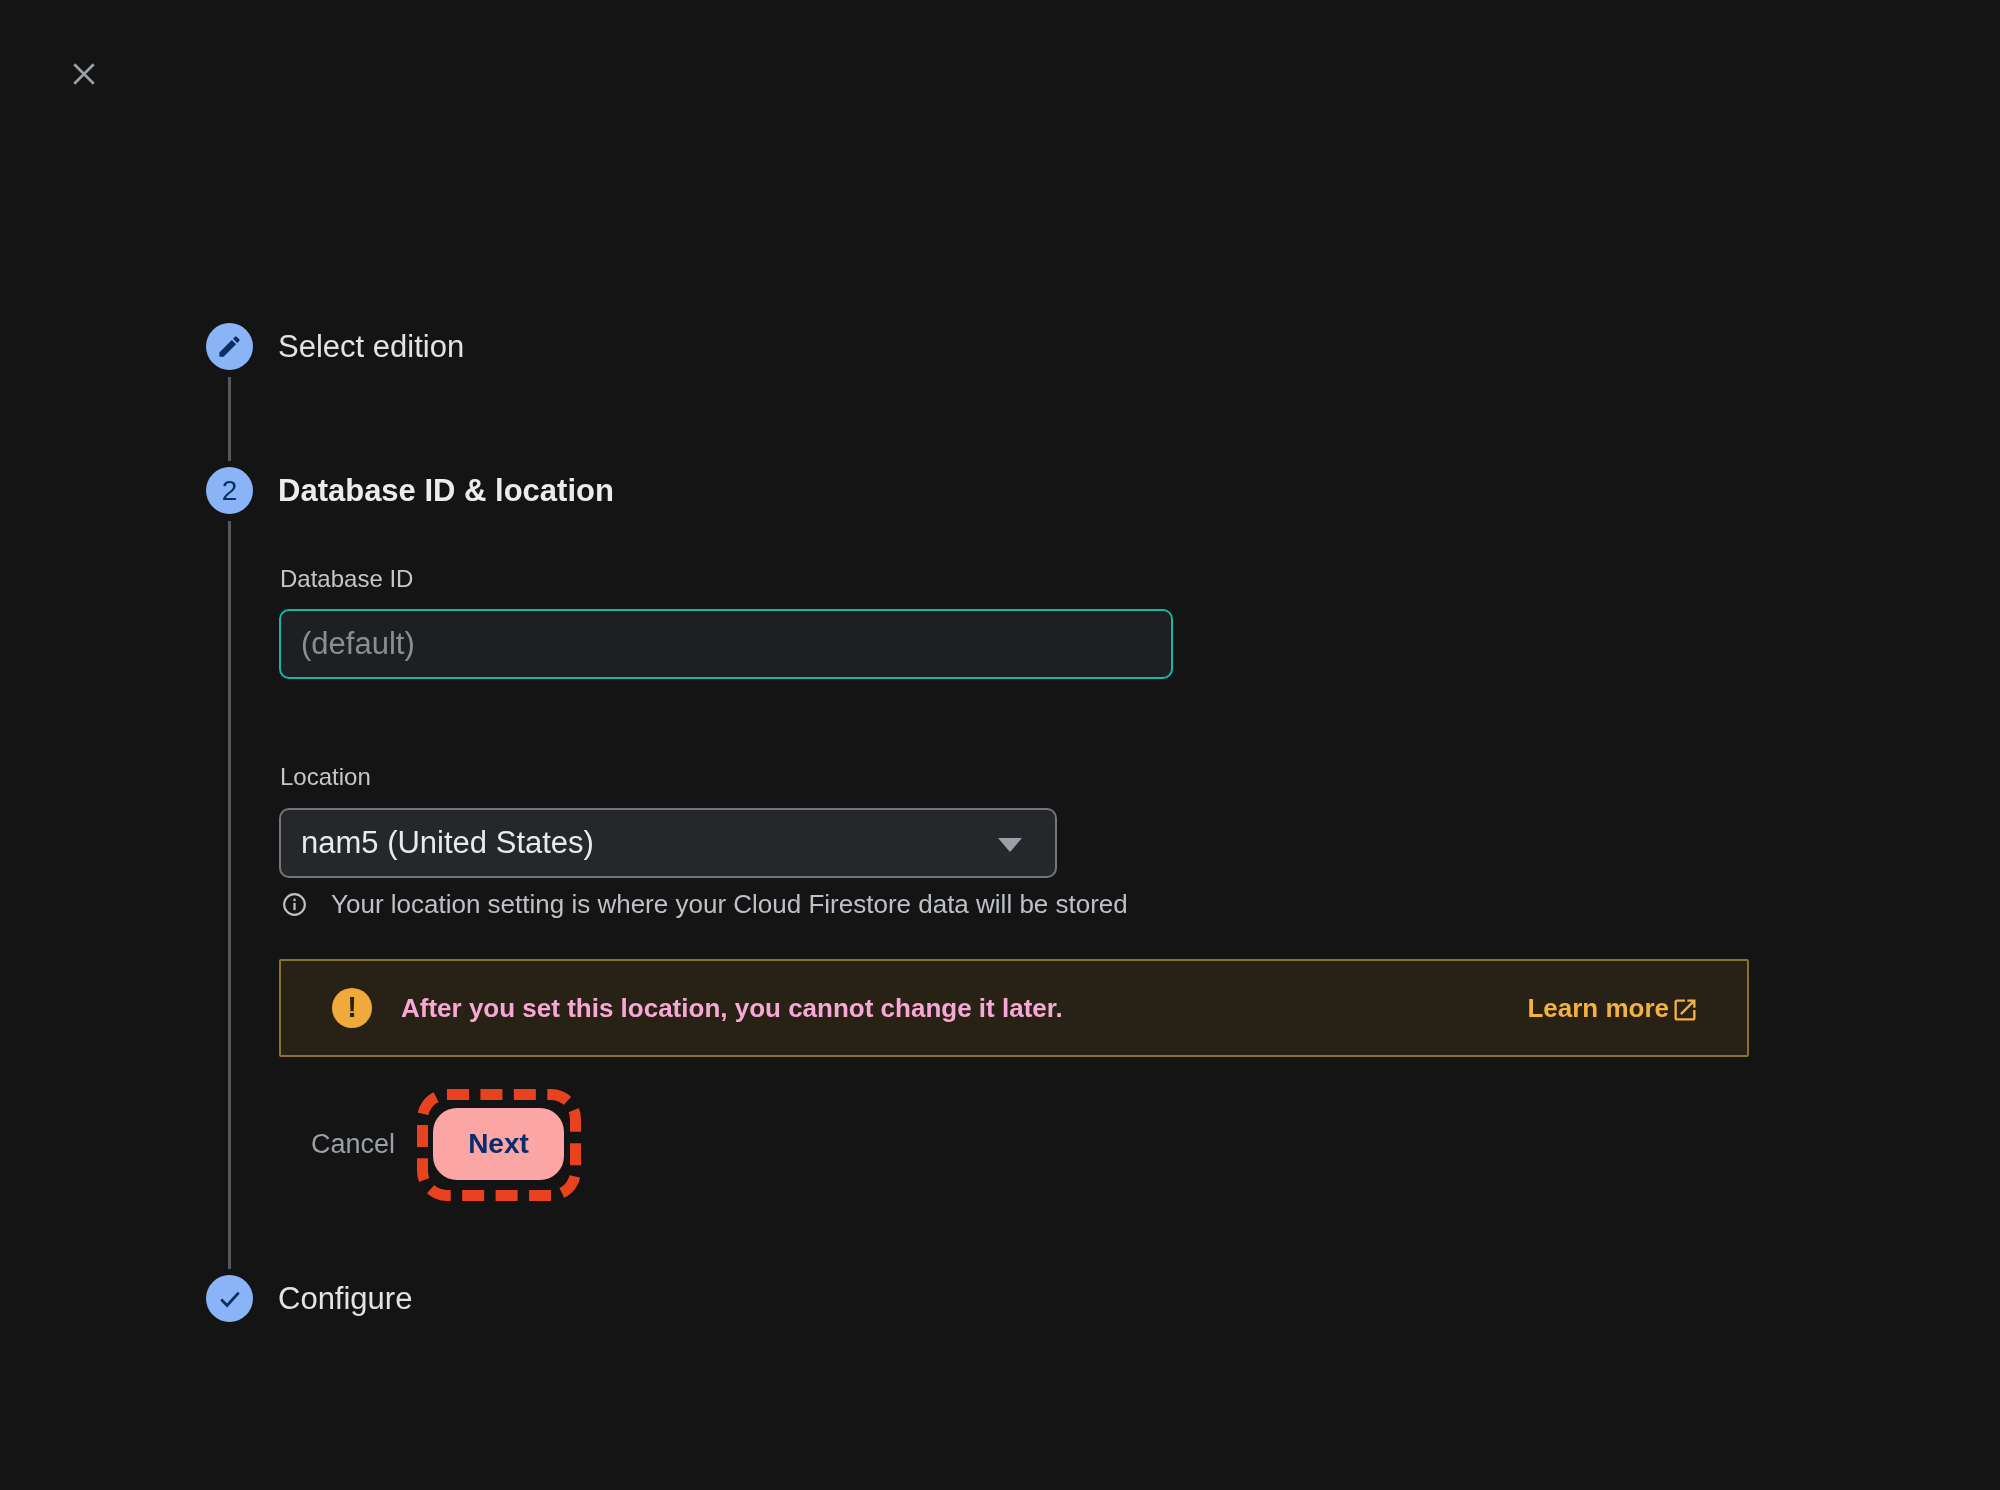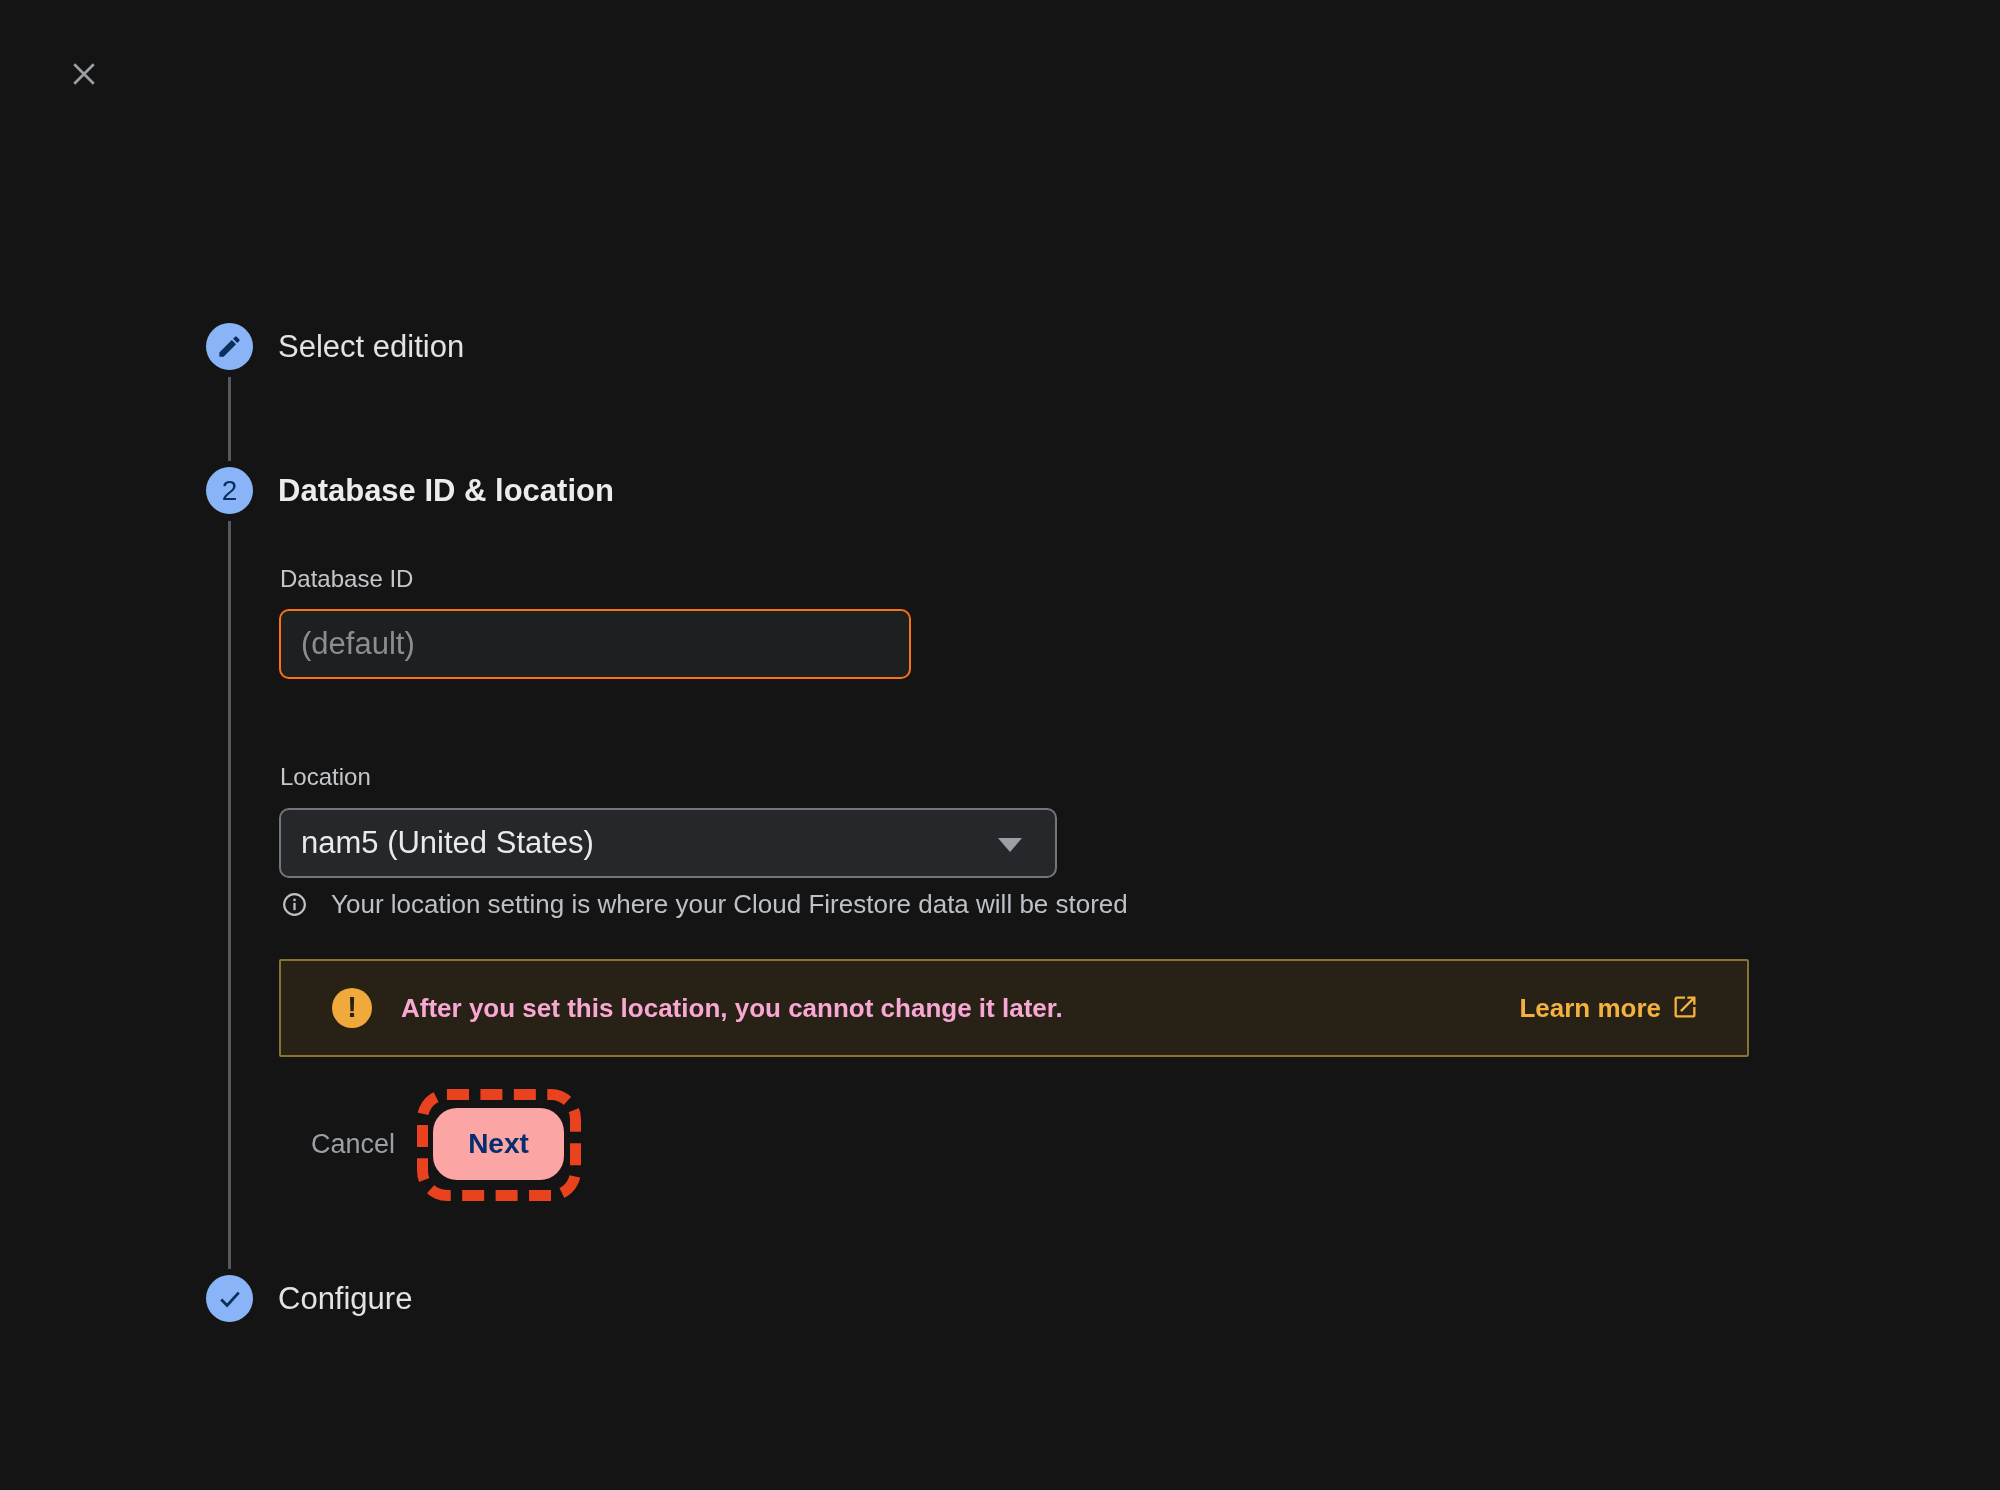--- a/index.html
+++ b/index.html
@@ -17,42 +17,42 @@
     background:#8ab4f8;display:flex;align-items:center;justify-content:center;}
   .c1{top:323px;} .c2{top:467px;} .c3{top:1275px;}
   .step-num{font-size:28px;font-weight:500;color:#0b2e5c;}
   .connector{position:absolute;left:228px;width:3px;background:#55585c;}
   .seg1{top:377px;height:84px;} .seg2{top:521px;height:748px;}
   .step-label{position:absolute;left:278px;font-size:31px;line-height:47px;color:#e3e3e3;}
   .l1{top:323px;} .l2{top:467px;font-weight:700;color:#ececec;} .l3{top:1275px;}
   
   .field-label{position:absolute;left:280px;font-size:24px;line-height:30px;color:#c4c7ca;}
   .lbl-db{top:564px;} .lbl-loc{top:762px;}
-  .text-input{position:absolute;left:279px;top:609px;width:632px;height:70px;box-sizing:border-box;
-    background:#1e1f21;border:2px solid #f97316;border-radius:10px;padding:0 20px;
+  .text-input{position:absolute;left:279px;top:609px;width:894px;height:70px;box-sizing:border-box;
+    background:#1e1f21;border:2px solid #14b8a6;border-radius:10px;padding:0 20px;
     font-family:"Liberation Sans",sans-serif;font-size:31px;color:#e8eaed;outline:none;}
   .text-input::placeholder{color:#8a8d91;opacity:1;}
   .select-box{position:absolute;left:279px;top:808px;width:778px;height:70px;box-sizing:border-box;
     background:#25272a;border:2px solid #74777a;border-radius:10px;display:flex;align-items:center;
     padding:0 20px;cursor:pointer;text-align:center;}
   .select-value{font-size:31px;color:#e8eaed;}
   .select-caret{position:absolute;right:33px;top:28px;width:0;height:0;
     border-left:12px solid transparent;border-right:12px solid transparent;border-top:14px solid #9aa0a6;}
   .help-row{position:absolute;left:281px;top:889px;display:flex;align-items:center;gap:23px;}
   .help-text{font-size:26px;color:#bdc1c6;}
   
   .banner{position:absolute;left:279px;top:959px;width:1470px;height:98px;box-sizing:border-box;
     background:#282115;border:2px solid #8a7134;border-radius:2px;
     display:flex;align-items:center;}
   .banner-icon{width:40px;height:40px;border-radius:50%;background:#f0a93b;margin-left:51px;
     display:flex;align-items:center;justify-content:center;flex:none;}
   .banner-bang{color:#282115;font-size:29px;font-weight:700;line-height:1;transform:translateY(-1px);}
   .banner-text{margin-left:29px;font-size:26px;font-weight:700;color:#f9a8d4;}
   .banner-spacer{flex:1;}
-  .learn-more{display:flex;align-items:flex-start;gap:10px;margin-right:48px;cursor:pointer;}
+  .learn-more{display:flex;align-items:flex-end;gap:2px;margin-right:48px;cursor:pointer;}
   .learn-more span{font-size:26px;font-weight:700;color:#f4b13e;}
   
   .cancel-btn{position:absolute;left:311px;top:1128px;font-size:27px;font-weight:500;
     color:#9aa0a6;line-height:32px;background:none;border:none;padding:0;cursor:pointer;
     font-family:"Liberation Sans",sans-serif;}
   .dash-box{position:absolute;left:417px;top:1089px;width:164px;height:112px;box-sizing:border-box;
     border:11px dashed #e8421f;border-radius:30px;pointer-events:none;}
   .next-btn{position:absolute;left:433px;top:1108px;width:131px;height:72px;
     background:#fca5a5;border:none;border-radius:24px;cursor:pointer;
     display:flex;align-items:center;justify-content:center;

